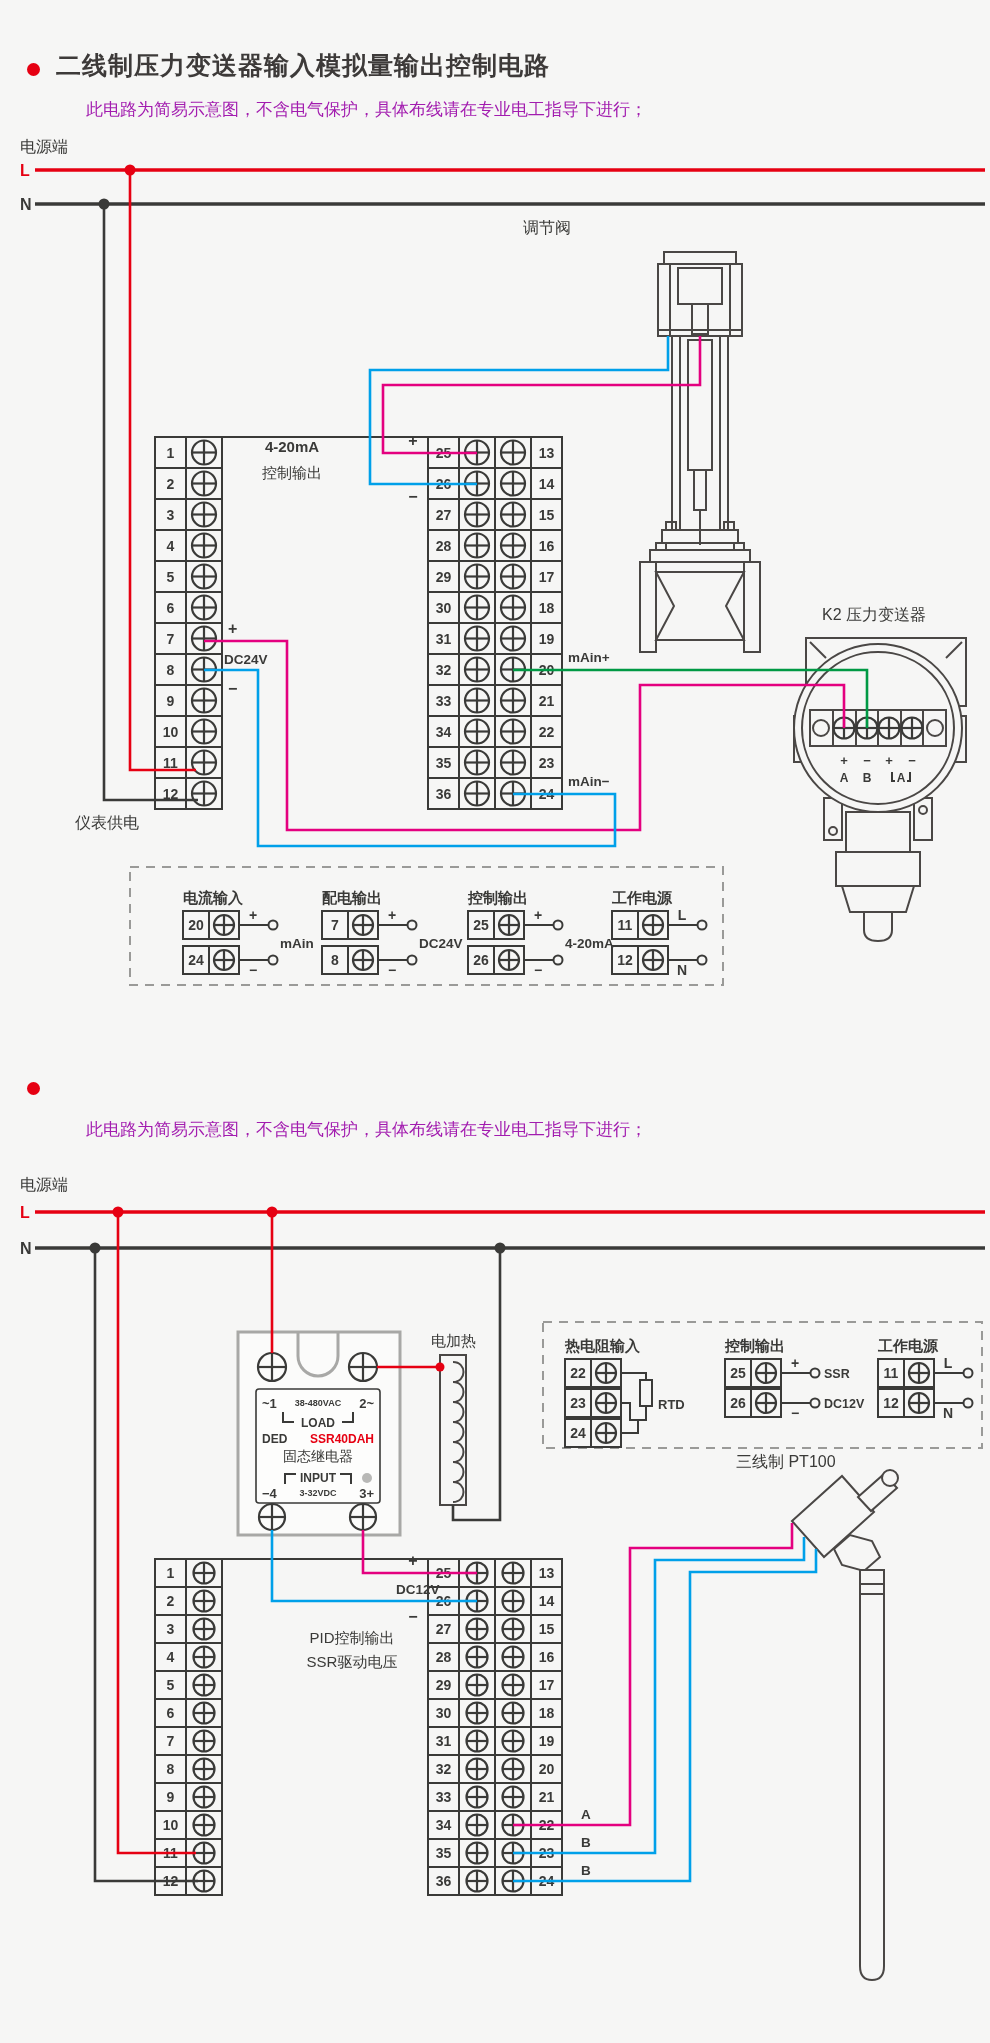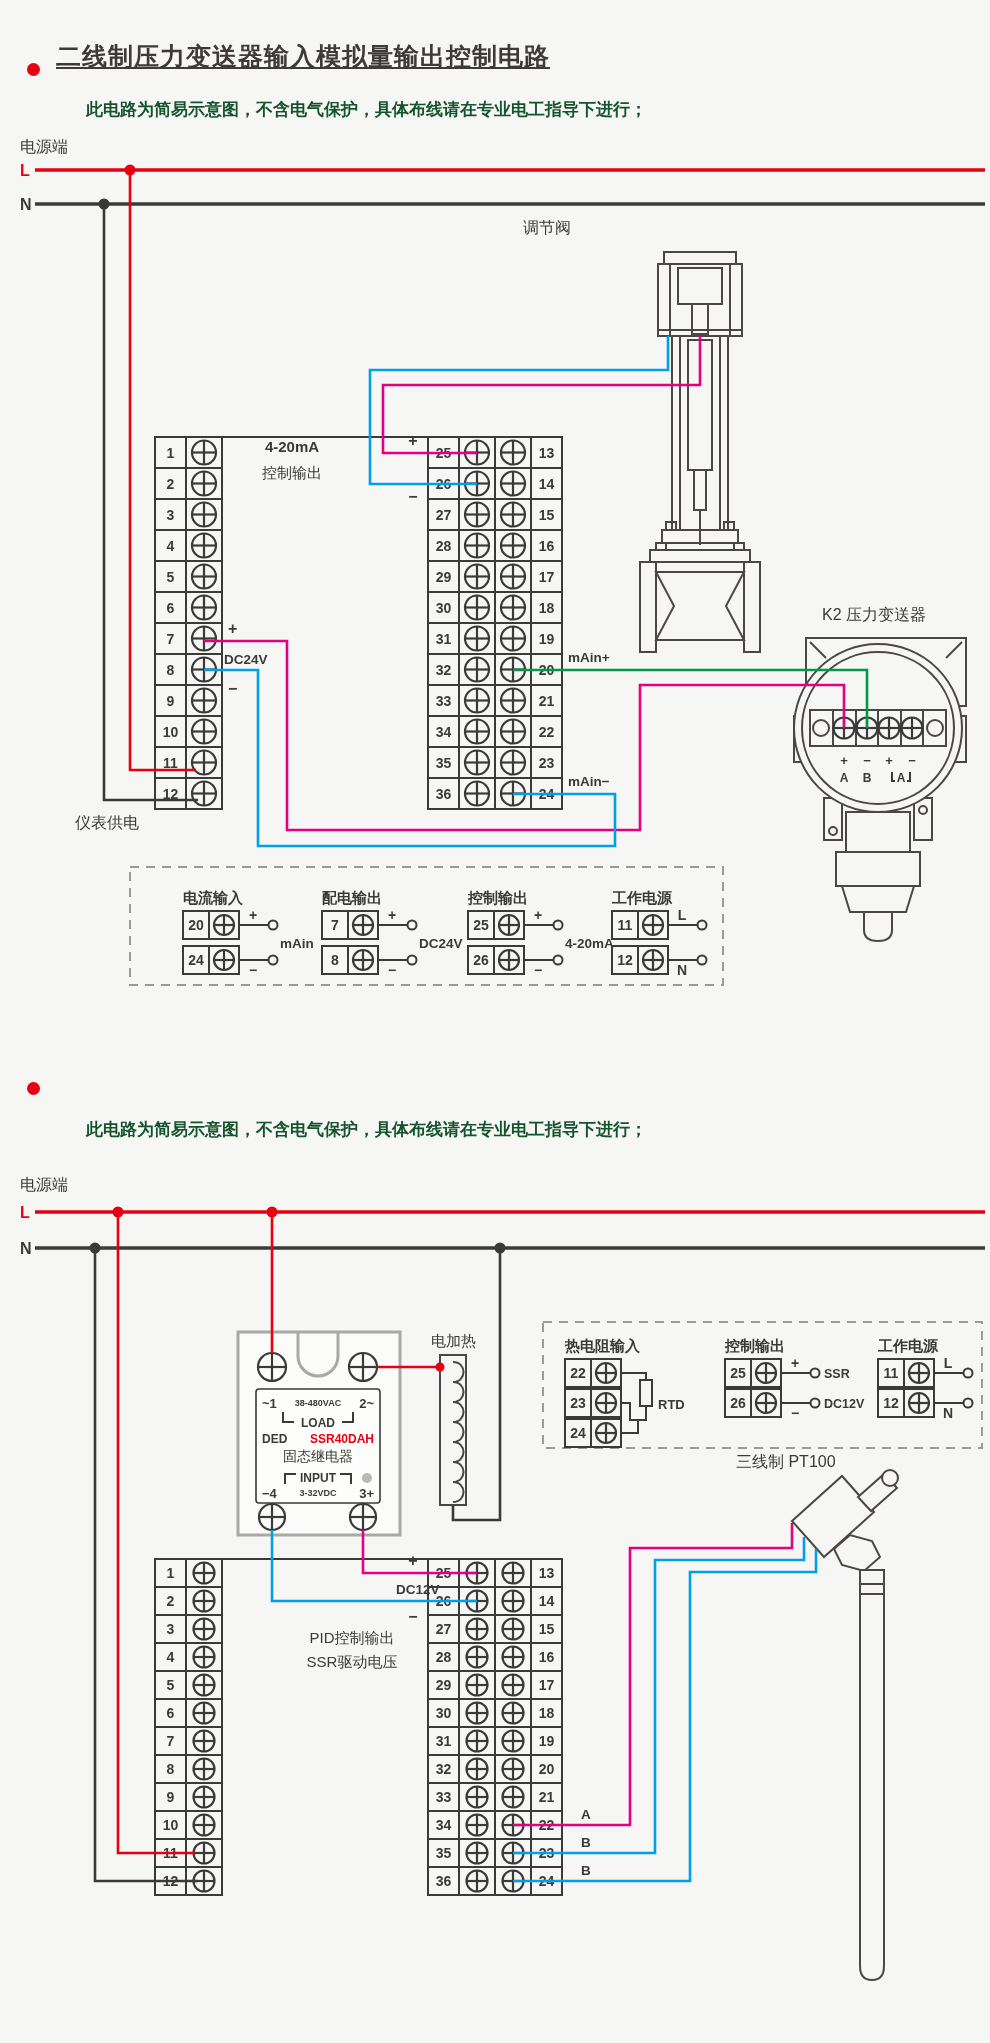--- a/index.html
+++ b/index.html
@@ -1,20 +1,20 @@
 <!DOCTYPE html>
 <html><head>
 <meta charset="utf-8">
 <style>
   html,body{margin:0;padding:0;background:#e9e9e9;}
   .page{position:relative;width:990px;height:2043px;background:#f6f6f5;overflow:hidden;
         font-family:"Liberation Sans","DejaVu Sans",sans-serif;}
   .bullet{position:absolute;width:13px;height:13px;border-radius:50%;background:#e60012;}
   .sec-title{position:absolute;font-size:25px;font-weight:bold;color:#3d3a39;letter-spacing:1px;white-space:nowrap;}
-  .sec-sub{position:absolute;font-size:17px;font-weight:bold;color:#14532d;white-space:nowrap;}
+  .sec-sub{position:absolute;font-size:17px;font-weight:normal;color:#a21caf;white-space:nowrap;}
   svg{position:absolute;left:0;top:0;}
   svg text{font-family:"Liberation Sans","DejaVu Sans",sans-serif;fill:#3a3a38;}
   .b{font-weight:bold;}
   .red{fill:#e60012;}
   .ln{stroke:#3a3a38;stroke-width:2;fill:none;}
   .sg{stroke:#3a3a38;stroke-width:2.2;fill:none;}
   .dev{stroke:#4a4745;stroke-width:2;fill:none;}
   .devf{stroke:#4a4745;stroke-width:2;fill:#f6f6f5;}
   .dash{stroke:#9a9a98;stroke-width:2;stroke-dasharray:9 7;fill:none;}
   .w{fill:none;stroke-width:2.6;}
@@ -26,21 +26,21 @@
   .pw{stroke-width:3.5;fill:none;}
   .dot-red{fill:#e60012;}
   .dot-black{fill:#3a3a38;}
 </style>
 </head>
 <body>
 
 <div class="page">
 
   <div class="bullet" style="left:27px;top:63px;"></div>
-  <div class="sec-title" style="left:56px;top:40px;text-decoration:underline;">二线制压力变送器输入模拟量输出控制电路</div>
+  <div class="sec-title" style="left:56px;top:49px;">二线制压力变送器输入模拟量输出控制电路</div>
   <div class="sec-sub" style="left:86px;top:98px;">此电路为简易示意图，不含电气保护，具体布线请在专业电工指导下进行；</div>
 
   <div class="bullet" style="left:27px;top:1082px;"></div>
   <div class="sec-sub" style="left:86px;top:1118px;">此电路为简易示意图，不含电气保护，具体布线请在专业电工指导下进行；</div>
 
   <svg width="990" height="2043" viewBox="0 0 990 2043">
 
     <g>
 
       <line class="pw w-red" x1="35" y1="170" x2="985" y2="170"></line>

